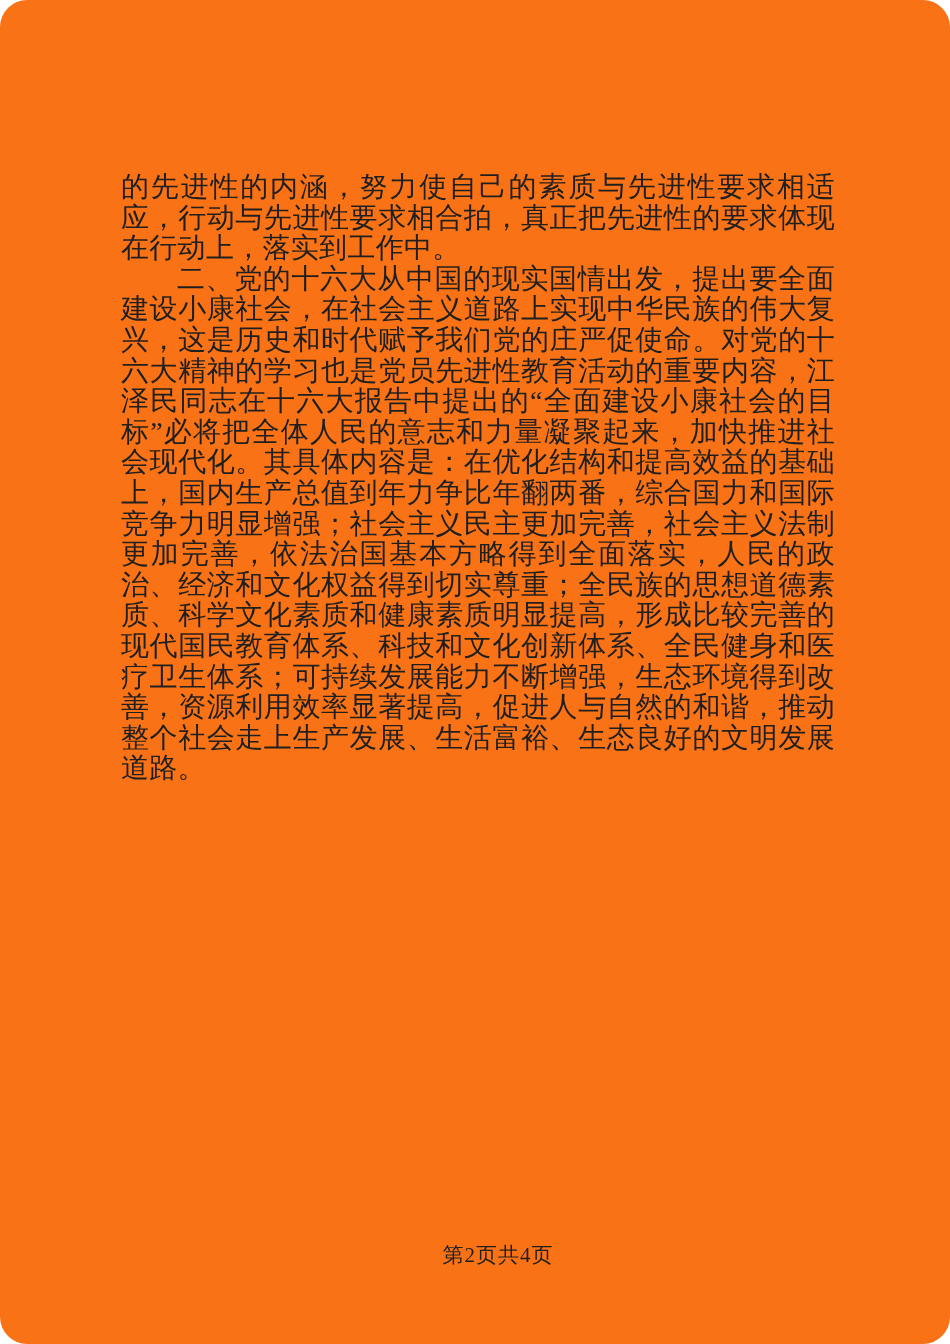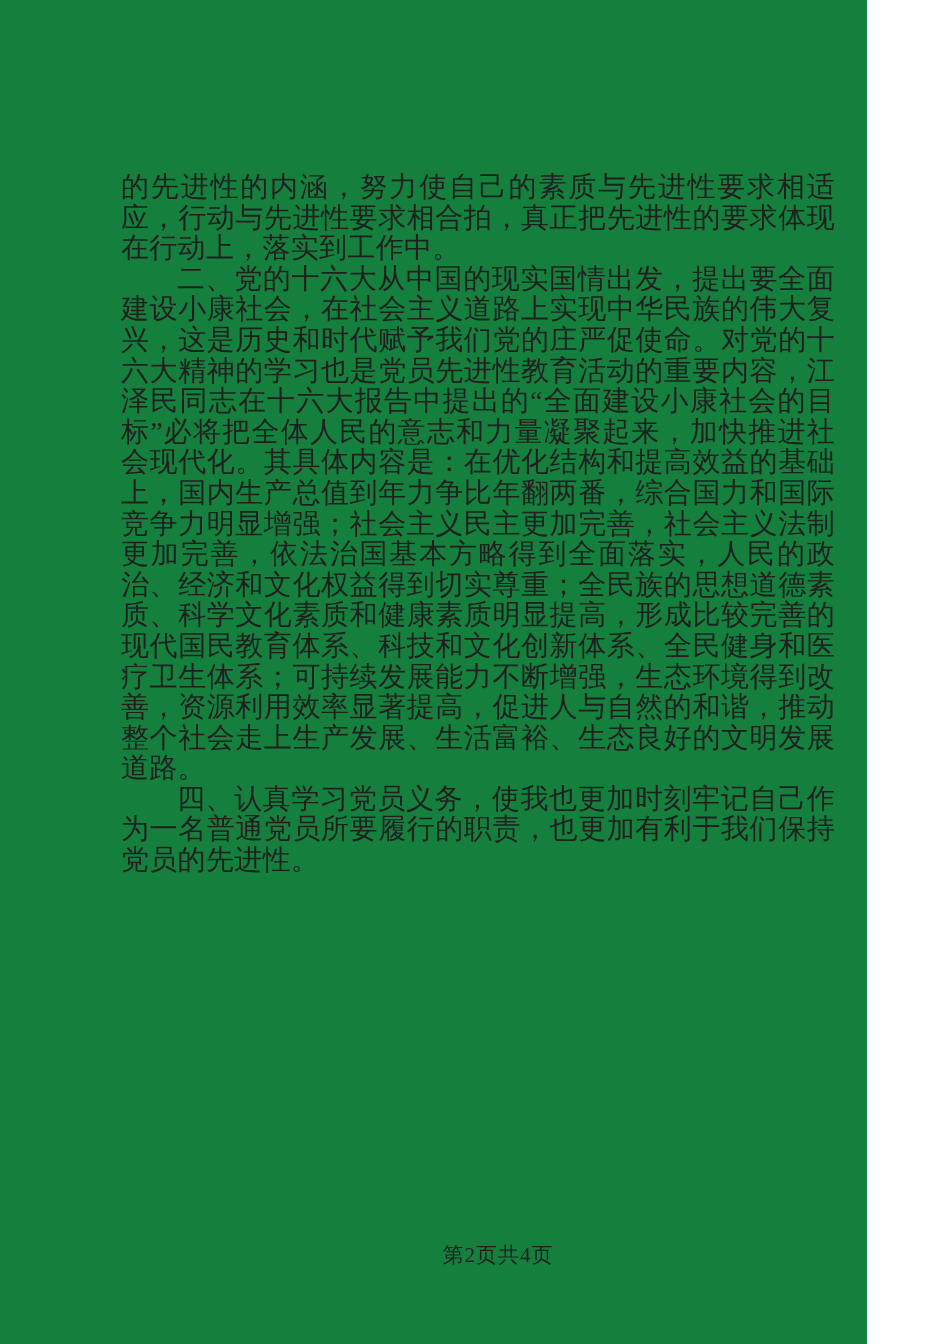--- a/index.html
+++ b/index.html
@@ -6,26 +6,27 @@
     margin: 0;
     padding: 0;
   }
   body {
     width: 950px;
     height: 1344px;
     background: #ffffff;
   }
   .page {
     position: relative;
-    width: 867px;
+    width: 950px;
     height: 1344px;
-    background: #15803d;
+    background: #f97316;
     overflow: hidden;
     font-family: "Liberation Serif", "DejaVu Serif", serif;
     color: #1f1f1f;
+    border-radius: 27px;
   }
   .text-block {
     position: absolute;
     left: 121px;
     top: 172px;
     width: 714px;
   }
   .para {
     margin: 0;
     padding: 0;
@@ -52,19 +53,18 @@
   .footer-part + .footer-part {
   }
 </style>
 </head>
 <body>
 
 <div class="page">
   <div class="text-block">
     <p class="para continuation">的先进性的内涵，努力使自己的素质与先进性要求相适应，行动与先进性要求相合拍，真正把先进性的要求体现在行动上，落实到工作中。</p>
     <p class="para">二、党的十六大从中国的现实国情出发，提出要全面建设小康社会，在社会主义道路上实现中华民族的伟大复兴，这是历史和时代赋予我们党的庄严促使命。对党的十六大精神的学习也是党员先进性教育活动的重要内容，江泽民同志在十六大报告中提出的“全面建设小康社会的目标”必将把全体人民的意志和力量凝聚起来，加快推进社会现代化。其具体内容是：在优化结构和提高效益的基础上，国内生产总值到年力争比年翻两番，综合国力和国际竞争力明显增强；社会主义民主更加完善，社会主义法制更加完善，依法治国基本方略得到全面落实，人民的政治、经济和文化权益得到切实尊重；全民族的思想道德素质、科学文化素质和健康素质明显提高，形成比较完善的现代国民教育体系、科技和文化创新体系、全民健身和医疗卫生体系；可持续发展能力不断增强，生态环境得到改善，资源利用效率显著提高，促进人与自然的和谐，推动整个社会走上生产发展、生活富裕、生态良好的文明发展道路。</p>
-    <p class="para">四、认真学习党员义务，使我也更加时刻牢记自己作为一名普通党员所要履行的职责，也更加有利于我们保持党员的先进性。</p>
   </div>
 
   <div class="footer">
     <span class="footer-part">第2页</span><span class="footer-part">共4页</span>
   </div>
 </div>
 
 </body></html>

